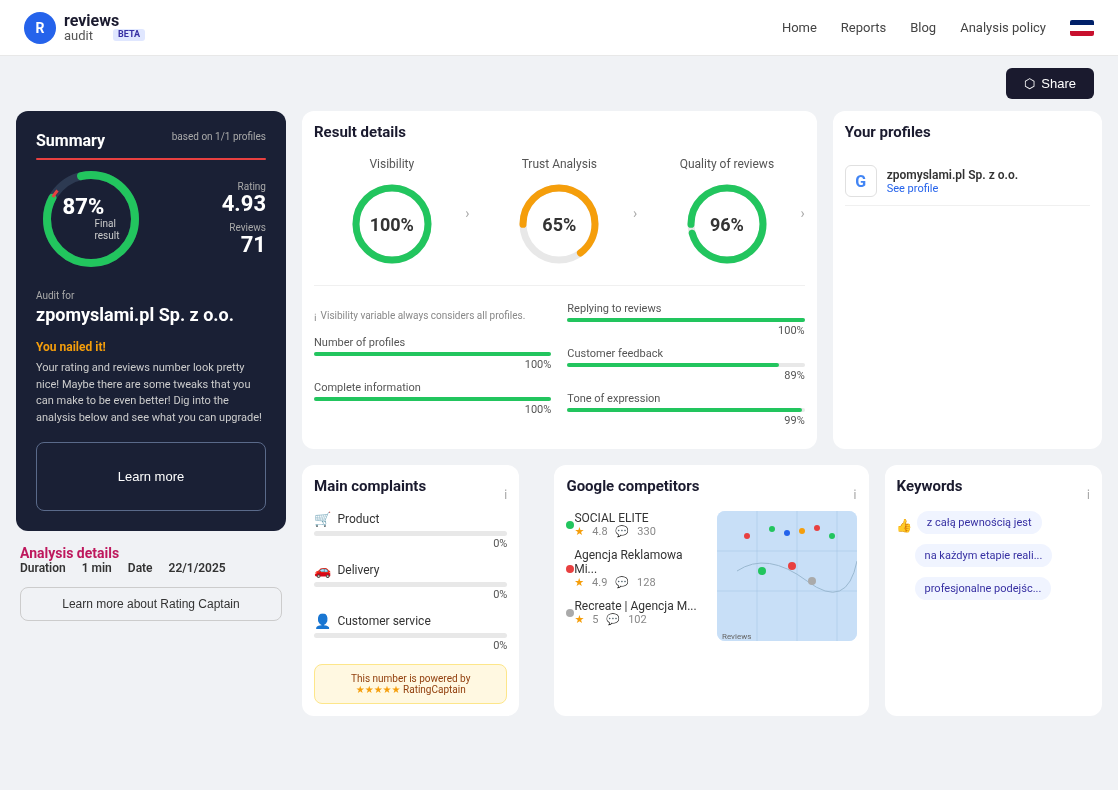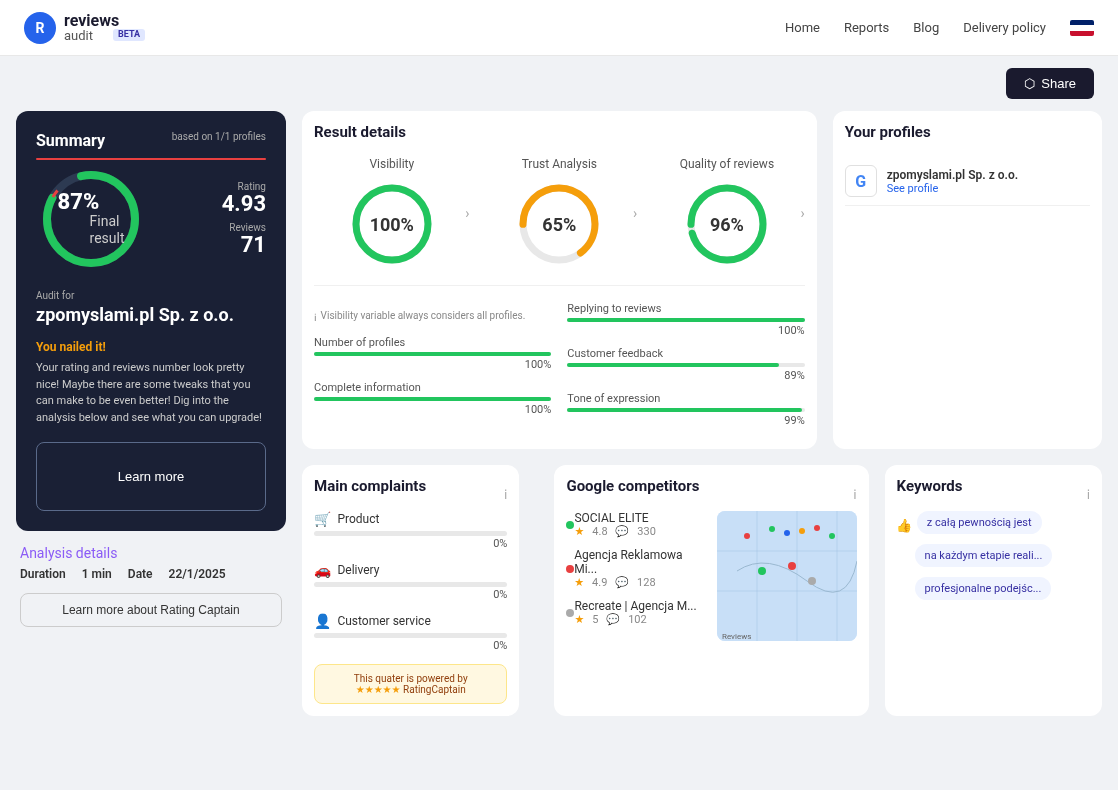--- a/index.html
+++ b/index.html
@@ -26,33 +26,33 @@
 
     
     .summary-card { background: #1a2035; color: #fff; border-radius: 12px; padding: 20px; width: 270px; min-width: 270px; }
     .summary-title { font-size: 16px; font-weight: 700; margin-bottom: 4px; }
     .based-on { font-size: 10px; color: #aaa; text-align: right; margin-bottom: 8px; }
     .summary-top { display: flex; align-items: center; justify-content: space-between; margin-bottom: 16px; }
     .circle-container { position: relative; width: 110px; height: 110px; }
     .circle-bg { fill: none; stroke: #2d3a52; stroke-width: 8; }
     .circle-text { position: absolute; top: 50%; left: 50%; transform: translate(-50%, -50%); text-align: left; }
     .circle-pct { font-size: 22px; font-weight: 800; color: #fff; line-height: 1; }
-    .circle-label { font-size: 14px; color: #ccc; line-height: 1.2; padding-left: 32px; }
+    .circle-label { font-size: 10px; color: #ccc; line-height: 1.2; padding-left: 32px; }
     .summary-stats { display: flex; flex-direction: column; gap: 6px; }
     .stat-row { text-align: right; }
     .stat-label { font-size: 10px; color: #aaa; }
     .stat-value { font-size: 22px; font-weight: 700; color: #fff; line-height: 1.1; }
     .red-line { height: 2px; background: #e84040; border-radius: 1px; margin: 4px 0; }
     .audit-for { font-size: 10px; color: #aaa; margin-top: 8px; }
     .audit-name { font-size: 18px; font-weight: 700; color: #fff; margin-top: 2px; line-height: 1.3; }
     .you-nailed { color: #f59e0b; font-weight: 700; font-size: 12px; margin-top: 14px; margin-bottom: 6px; }
     .nailed-text { font-size: 11px; color: #ccc; line-height: 1.5; }
     .learn-more-btn { background: transparent; border: 1px solid #5a6a8a; color: #fff; width: 100%; padding: 26px; border-radius: 8px; cursor: pointer; font-size: 13px; margin-top: 16px; }
     .analysis-section { padding: 14px 4px 0 4px; }
-    .analysis-title { font-size: 14px; font-weight: 400; color: #8b5cf6; margin-bottom: 6px; }
+    .analysis-title { font-size: 14px; font-weight: 700; color: #be185d; }
     .analysis-row { display: flex; gap: 16px; font-size: 12px; color: #555; margin-bottom: 8px; }
     .analysis-row span { font-weight: 600; color: #333; }
     .learn-captain-btn { background: transparent; border: 1px solid #ccc; color: #333; width: 100%; padding: 9px; border-radius: 8px; cursor: pointer; font-size: 12px; margin-top: 4px; }
 
     
     .right-area { flex: 1; display: flex; flex-direction: column; gap: 16px; }
     .top-row { display: flex; gap: 16px; }
     .bottom-row { display: flex; gap: 16px; }
 
     
@@ -135,21 +135,21 @@
       <span class="logo-sub">
         <span>audit</span>
         <span class="beta-badge">BETA</span>
       </span>
     </div>
   </div>
   <nav class="nav">
     <a href="#">Home</a>
     <a href="#">Reports</a>
     <a href="#">Blog</a>
-    <a href="#">Delivery policy</a>
+    <a href="#">Analysis policy</a>
     <div class="flag-icon"></div>
   </nav>
 </div>
 
 <div class="toolbar">
   <button class="share-btn">
     <span>⬡</span>
     <span>Share</span>
   </button>
 </div>
@@ -350,21 +350,21 @@
               <span class="complaint-icon">👤</span>
               <span class="complaint-name">Customer service</span>
             </div>
             <div class="complaint-bar-bg">
                 <div class="complaint-bar-fill" style="width:0%;"></div>
               </div>
             <div class="complaint-pct">0%</div>
           </div>
         </div>
         <div class="powered-by">
-          <div>This quater is powered by</div>
+          <div>This number is powered by</div>
           <div>
             <span class="stars">★★★★★</span>
             <span>RatingCaptain</span>
           </div>
         </div>
       </div>
 
       <div class="card competitors-card">
         <div class="card-title-row">
           <span class="card-title">Google competitors</span>

